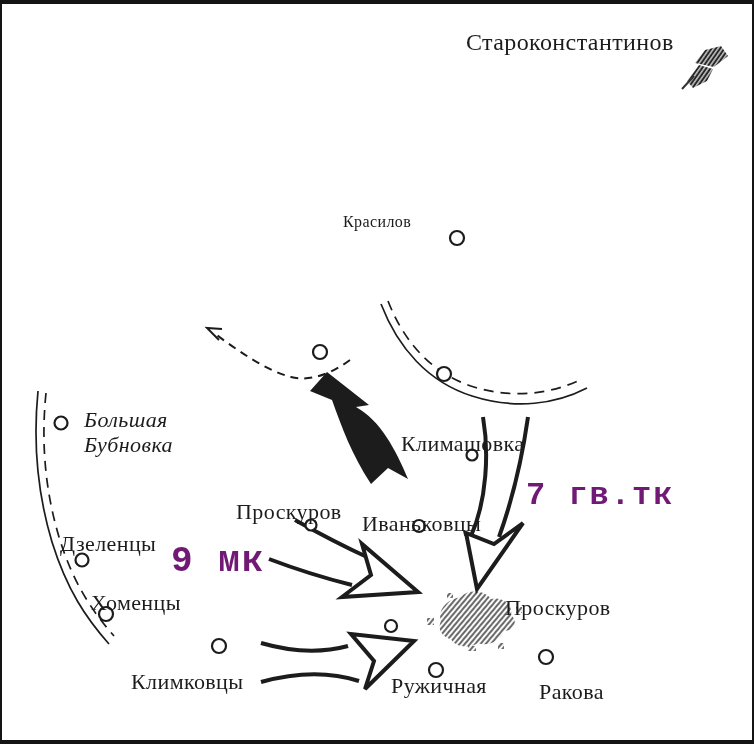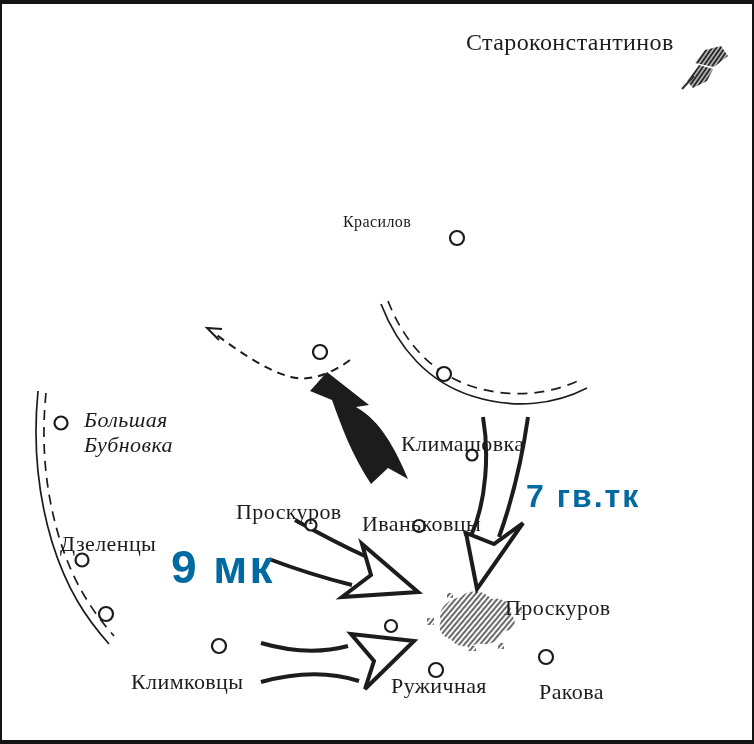--- a/index.html
+++ b/index.html
@@ -19,22 +19,22 @@
     font-family:"Liberation Serif", serif;
     font-size:22px;
     letter-spacing:0.4px;
     white-space:nowrap;
     line-height:1.15;
     margin-top:8px;
   }
   .label.wrap{white-space:normal;font-style:italic;}
   .unit{
     position:absolute;
-    color:#0369a1;
-    font-family:Liberation Sans, sans-serif;
+    color:#701a75;
+    font-family:Liberation Mono, monospace;
     font-weight:bold;
     font-size:32px;
     letter-spacing:2px;
     white-space:nowrap;
     line-height:1;
   }
 </style>
 </head>
 <body>
 
@@ -117,21 +117,22 @@
     </g>
   </svg>
 
   <span class="label" style="left:464px;top:17px;font-size:24px">Староконстантинов</span>
   <span class="label" style="left:341px;top:201px;font-size:16px">Красилов</span>
   <span class="label wrap" style="left:82px;top:395px;width:108px">Большая Бубновка</span>
   <span class="label" style="left:399px;top:419px">Климашовка</span>
   <span class="label" style="left:234px;top:487px">Проскуров</span>
   <span class="label" style="left:58px;top:519px">Дзеленцы</span>
   <span class="label" style="left:360px;top:499px">Иваньковцы</span>
+  <span class="label" style="left:89px;top:578px">Хоменцы</span>
   <span class="label" style="left:503px;top:583px">Проскуров</span>
   <span class="label" style="left:129px;top:657px">Климковцы</span>
   <span class="label" style="left:389px;top:661px">Ружичная</span>
   <span class="label" style="left:537px;top:667px">Ракова</span>
 
   <span class="unit" style="left:524px;top:476px">7 гв.тк</span>
-  <span class="unit" style="left:169px;top:540px;font-size:46px">9 мк</span>
+  <span class="unit" style="left:169px;top:540px;font-size:36px">9 мк</span>
 
 </div>
 
 </body></html>

